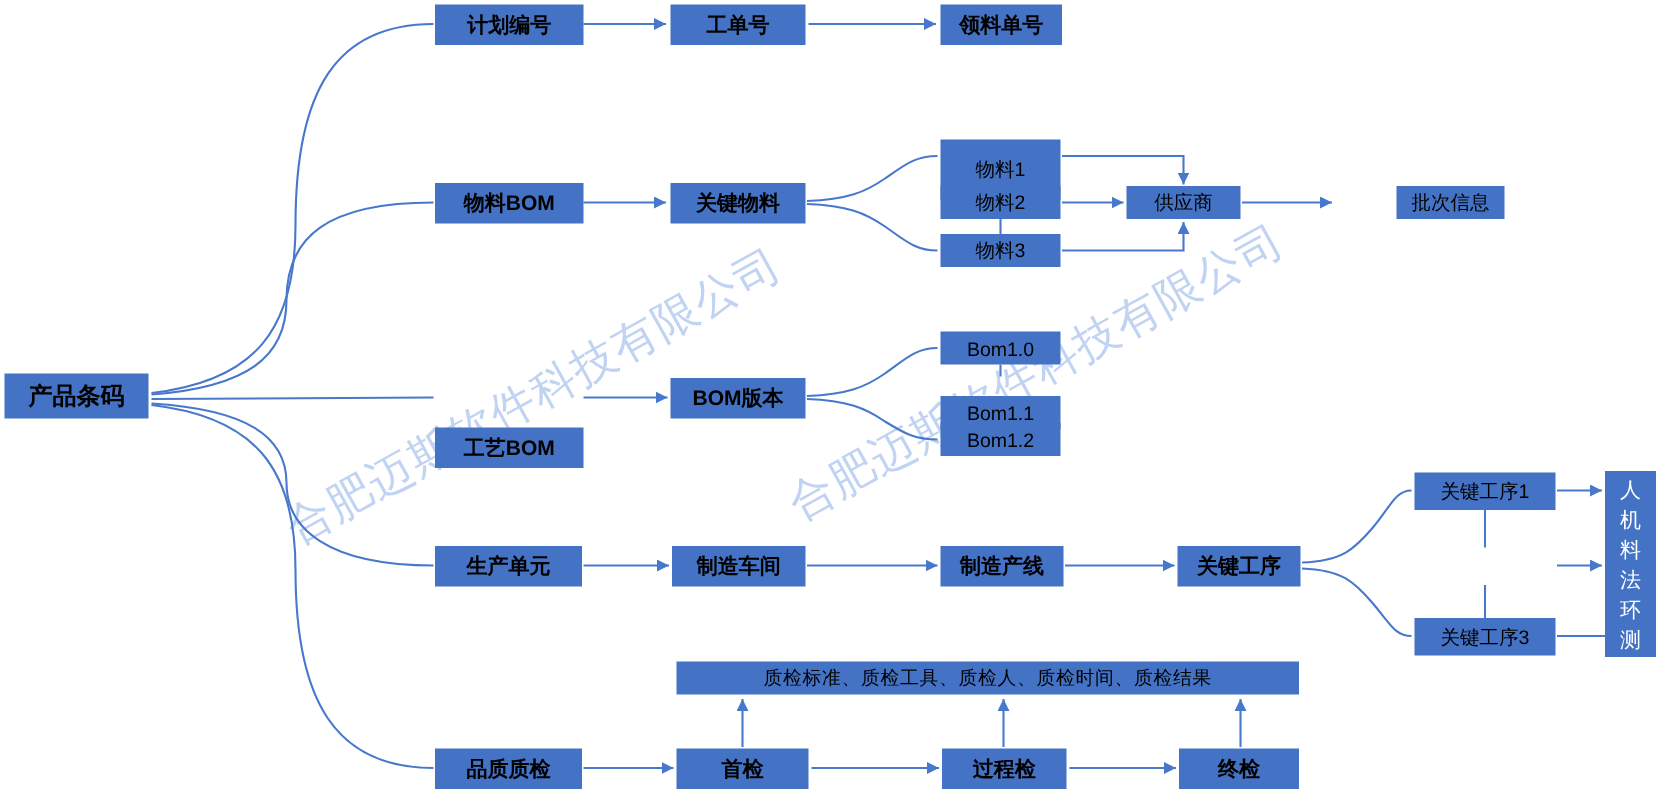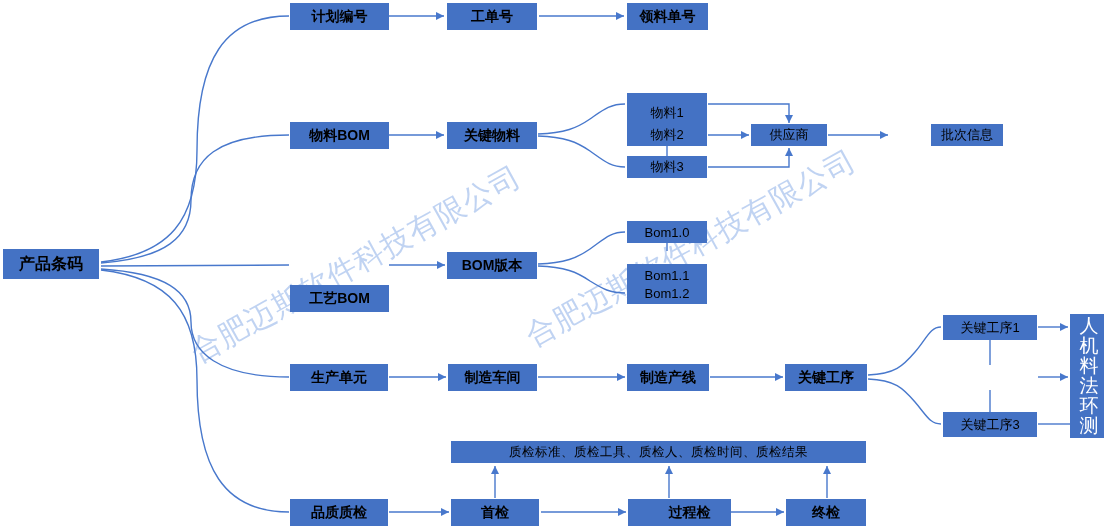--- a/index.html
+++ b/index.html
@@ -19,21 +19,21 @@
     font-size:13px;
     z-index:3;
     white-space:nowrap;
   }
   .main{font-weight:bold;font-size:14px;}
   .root{font-size:16px;font-weight:bold;}
   .sub{font-weight:normal;font-size:13px;}
   .bar{font-weight:normal;font-size:12.5px;color:#000000;letter-spacing:0.5px;text-align:right;}
   .vbox{z-index:3;position:absolute;background:#4472C4;display:flex;align-items:center;justify-content:center;}
   .vtext{
-    width:15px;color:#ffffff;font-size:19px;line-height:20px;
+    width:15px;color:#ffffff;font-size:14px;line-height:20px;
     word-break:break-all;text-align:center;font-weight:normal;
   }
   .wm{
     position:absolute;z-index:1;
     font-size:30px;color:rgba(104,149,224,0.42);
     white-space:nowrap;transform:rotate(-29deg);
     font-weight:400;letter-spacing:1px;
     pointer-events:none;
   }
 </style>
@@ -124,16 +124,16 @@
   <div class="node main" style="left:785px;top:364px;width:82px;height:27px;">关键工序</div>
   <div class="node sub" style="left:943px;top:315px;width:94px;height:25px;">关键工序1</div>
   <div class="node sub" style="left:943px;top:412px;width:94px;height:25px;">关键工序3</div>
   <div class="vbox" style="left:1070px;top:314px;width:34px;height:124px;">
     <div class="vtext">人机料法环测</div>
   </div>
 
   <div class="node bar" style="left:451px;top:441px;width:415px;height:22px;">质检标准、质检工具、质检人、质检时间、质检结果</div>
   <div class="node main" style="left:290px;top:499px;width:98px;height:27px;">品质质检</div>
   <div class="node main" style="left:451px;top:499px;width:88px;height:27px;">首检</div>
-  <div class="node main" style="left:628px;top:499px;width:83px;height:27px;padding-left:20px;">过程检</div>
+  <div class="node main" style="left:628px;top:499px;width:83px;height:27px;">过程检</div>
   <div class="node main" style="left:786px;top:499px;width:80px;height:27px;">终检</div>
 
 </div>
 
 </body></html>

